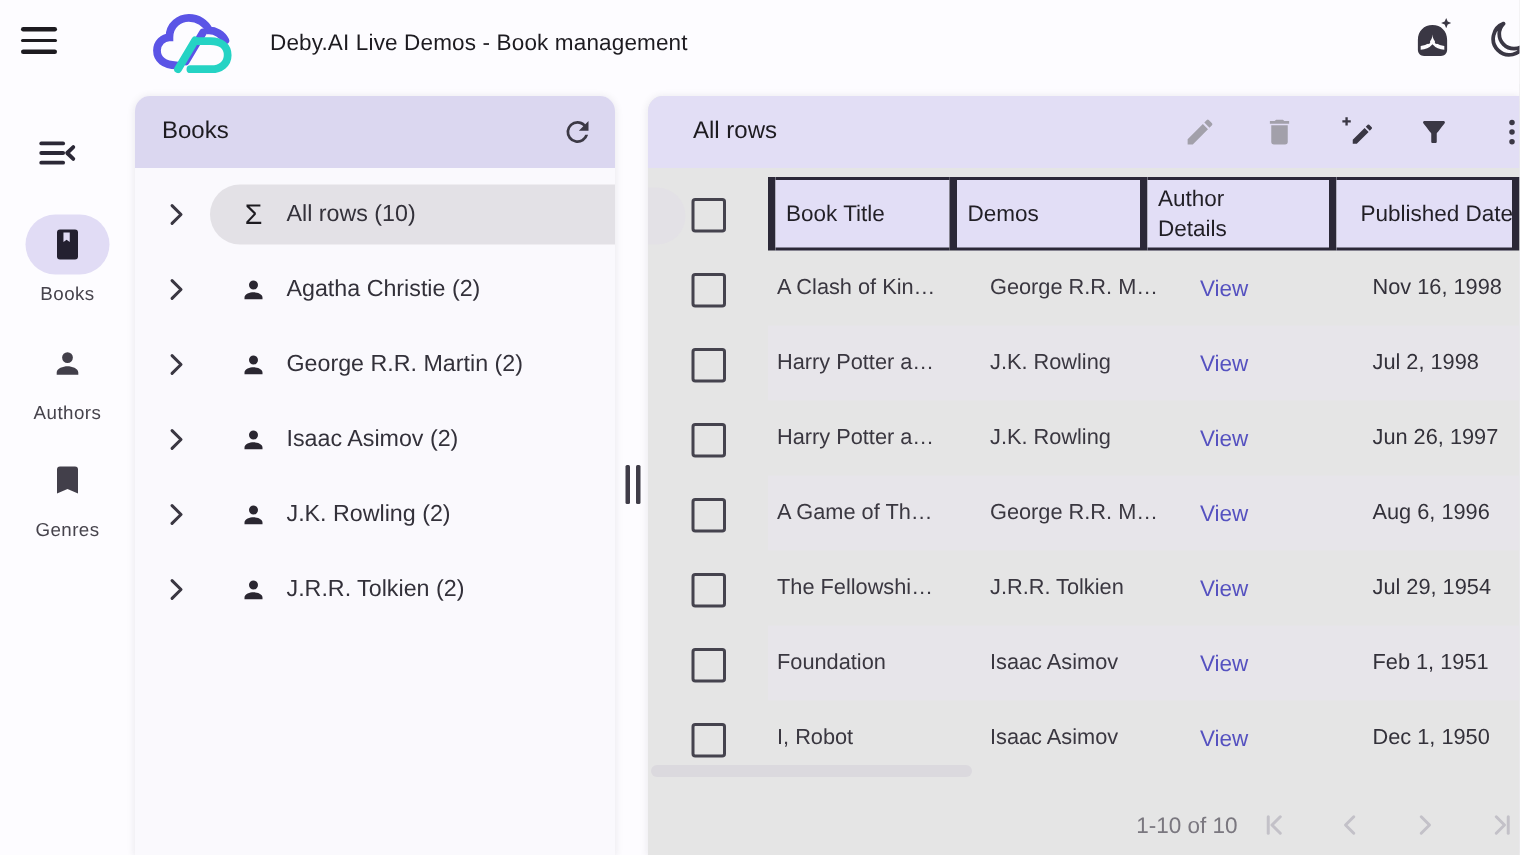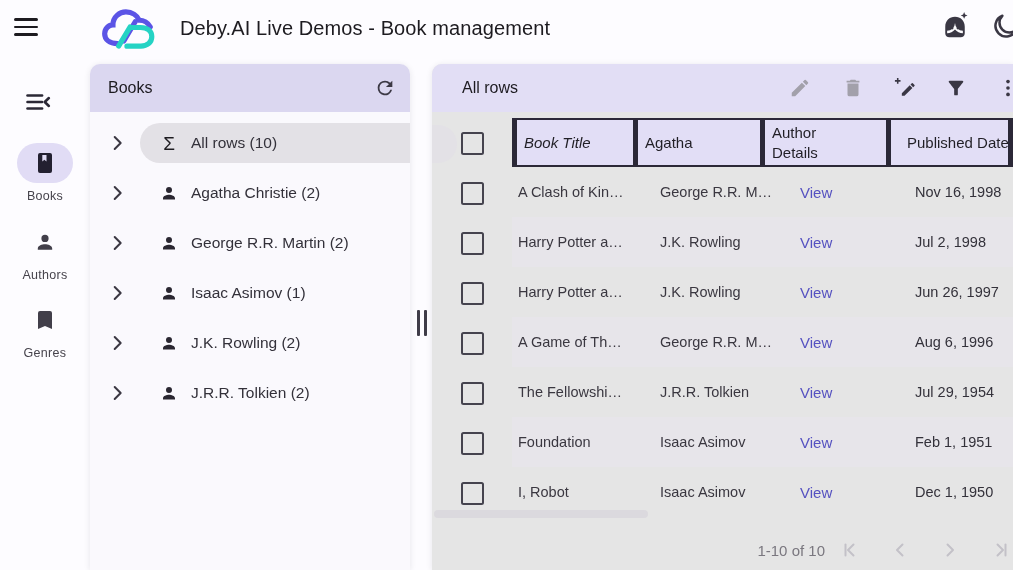--- a/index.html
+++ b/index.html
@@ -8,21 +8,21 @@
     background:#fdfcff;font-family:"Liberation Sans",sans-serif;color:#1d1b20;
     -webkit-font-smoothing:antialiased;
   }
   svg{display:block;}
   
   .topbar{position:absolute;left:0;top:0;width:1013px;height:56px;background:#fdfcff;}
   .hamburger{position:absolute;left:14px;top:18px;width:24px;height:20px;cursor:pointer;}
   .hamburger i{display:block;height:2.6px;background:#1d1b20;border-radius:2px;margin-bottom:5px;}
   .logo{position:absolute;left:100px;top:7px;}
   .app-title{position:absolute;left:180px;top:0;height:56px;display:flex;align-items:center;
-    font-size:20px;color:#1d1b20;letter-spacing:.1px;white-space:nowrap;}
+    font-size:15px;color:#1d1b20;letter-spacing:.1px;white-space:nowrap;}
   .topbar-ic{position:absolute;top:11px;width:32px;height:32px;}
   .ic-face{left:940px;}
   .ic-moon{left:991px;}
   
   .rail{position:absolute;left:0;top:56px;width:90px;height:514px;background:#fdfcff;}
   .rail .menu-open{position:absolute;left:24px;top:32px;width:28px;height:28px;cursor:pointer;}
   .rail-item{position:absolute;left:0;width:90px;text-align:center;cursor:pointer;}
   .rail-pill{width:56px;height:40px;margin:0 auto;border-radius:20px;display:flex;align-items:center;justify-content:center;}
   .rail-pill.active{background:#e1dcf5;}
   .rail-label{margin-top:6px;font-size:12.5px;color:#46434c;letter-spacing:.3px;}
@@ -51,21 +51,21 @@
   .card-toolbar .ttl{position:absolute;left:30px;top:0;height:48px;display:flex;align-items:center;font-size:16px;color:#1d1b20;}
   .tb-ic{position:absolute;top:13px;width:22px;height:22px;cursor:pointer;}
   
   .hrow{position:absolute;left:0;top:54px;right:0;height:49px;display:flex;}
   .hsel{width:80px;position:relative;}
   .sel-pill{position:absolute;left:0;top:7px;width:25px;height:38px;background:#e3e1e6;border-radius:0 19px 19px 0;}
   .cbx{position:absolute;left:29px;top:14px;width:19px;height:19px;border:2.2px solid #45434e;border-radius:2.5px;background:transparent;cursor:pointer;}
   .hbar{width:5px;background:#2b2837;}
   .hcell{background:#e2def6;border-top:2px solid #2b2837;border-bottom:2px solid #2b2837;
     box-sizing:border-box;display:flex;align-items:center;padding-left:7px;font-size:15px;color:#211f26;cursor:pointer;overflow:hidden;}
-  .hcell.c1{width:116px;font-style:italic;}
+  .hcell.c1{width:116px;}
   .hcell.c2{width:122px;}
   .hcell.c3{width:121px;}
   .hcell.c3 span{display:block;width:62px;line-height:1.3;}
   .hcell.c4{width:117px;padding-left:16px;}
   .hcell.c4 span{white-space:nowrap;}
   
   .rows{position:absolute;left:0;top:103px;right:0;}
   .trow{height:50px;display:flex;}
   .trow .selcol{width:80px;position:relative;}
   .trow .cbx{top:15px;}
@@ -213,21 +213,21 @@
       <svg width="22" height="22" viewBox="0 0 24 24" fill="none" stroke="#3a3742" stroke-width="2.2" stroke-linecap="round" stroke-linejoin="round">
             <path d="M9.5 5.5 16 12l-6.5 6.5"></path>
           </svg>
     </span>
     <span class="ticon">
 
       <svg width="20" height="20" viewBox="0 0 24 24">
             <path fill="#2a2731" d="M12 12a3.6 3.6 0 1 0 0-7.2A3.6 3.6 0 0 0 12 12zm0 2.2c-2.9 0-7.2 1.4-7.2 4.2v1.4h14.4v-1.4c0-2.8-4.3-4.2-7.2-4.2z"></path>
           </svg>
     </span>
-    <span class="lbl">Isaac Asimov (1)</span>
+    <span class="lbl">Isaac Asimov (2)</span>
   </div>
       <div class="tree-item">
 
     <span class="chev">
       <svg width="22" height="22" viewBox="0 0 24 24" fill="none" stroke="#3a3742" stroke-width="2.2" stroke-linecap="round" stroke-linejoin="round">
             <path d="M9.5 5.5 16 12l-6.5 6.5"></path>
           </svg>
     </span>
     <span class="ticon">
 
@@ -301,21 +301,21 @@
     <div class="hsel">
       <div class="sel-pill"></div>
       <div class="cbx"></div>
     </div>
     <div class="hbar"></div>
     <div class="hcell c1">
         <span>Book Title</span>
       </div>
     <div class="hbar"></div>
     <div class="hcell c2">
-        <span>Agatha</span>
+        <span>Demos</span>
       </div>
     <div class="hbar"></div>
     <div class="hcell c3">
         <span>Author Details</span>
       </div>
     <div class="hbar"></div>
     <div class="hcell c4">
         <span>Published Date</span>
       </div>
     <div class="hbar"></div>

